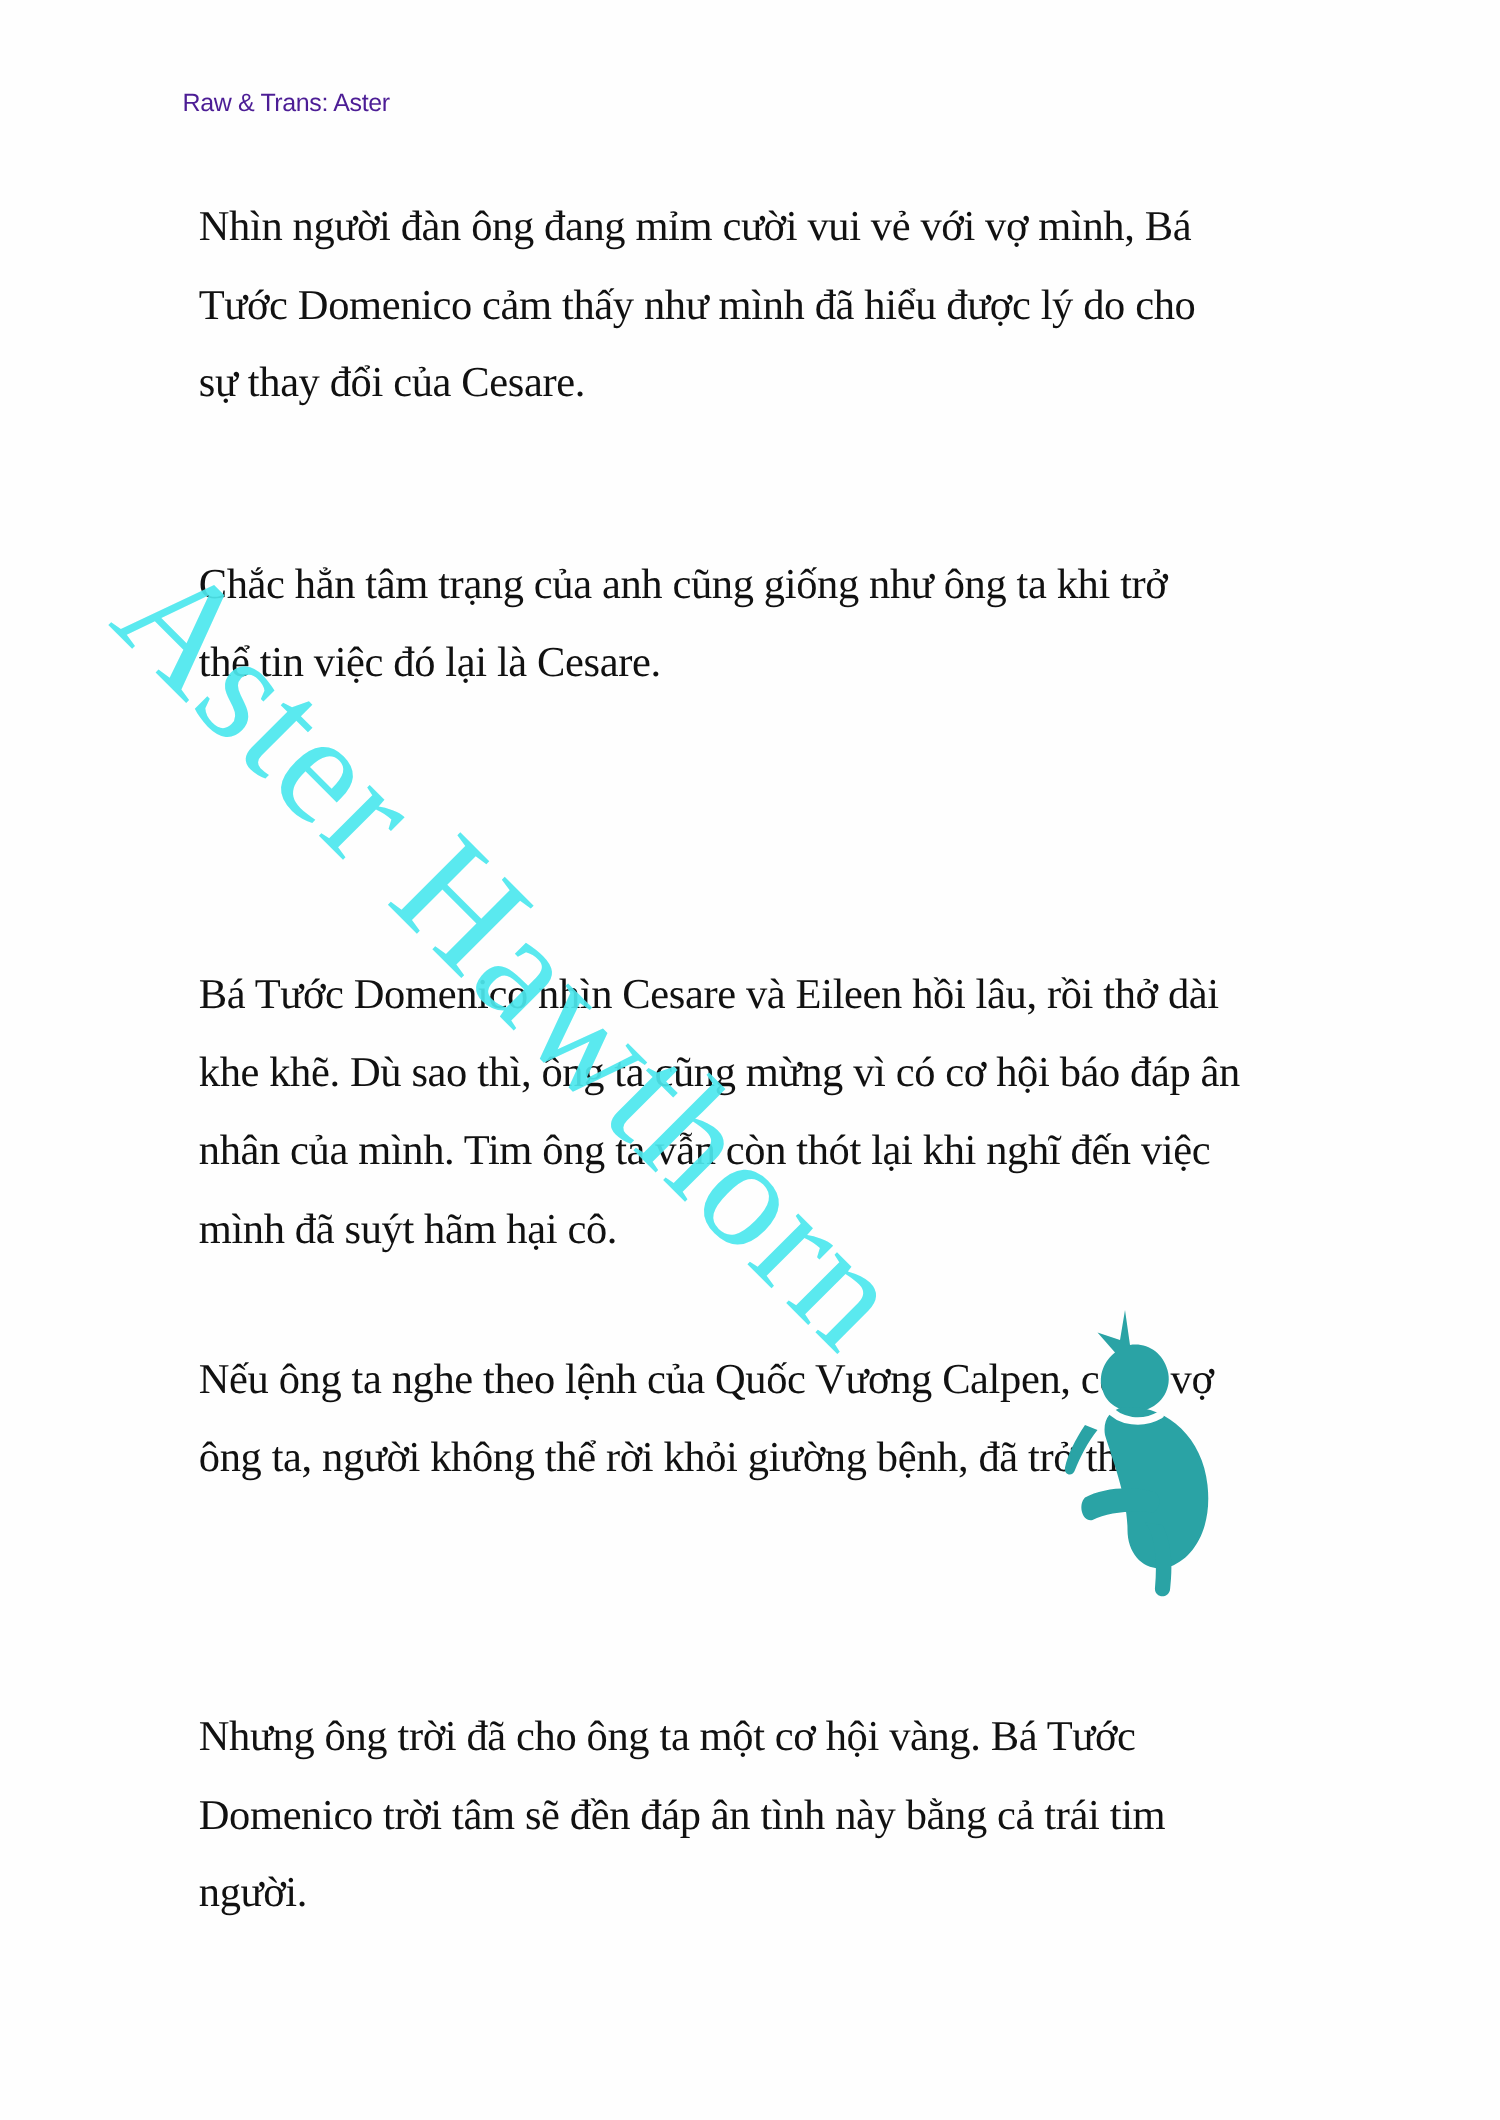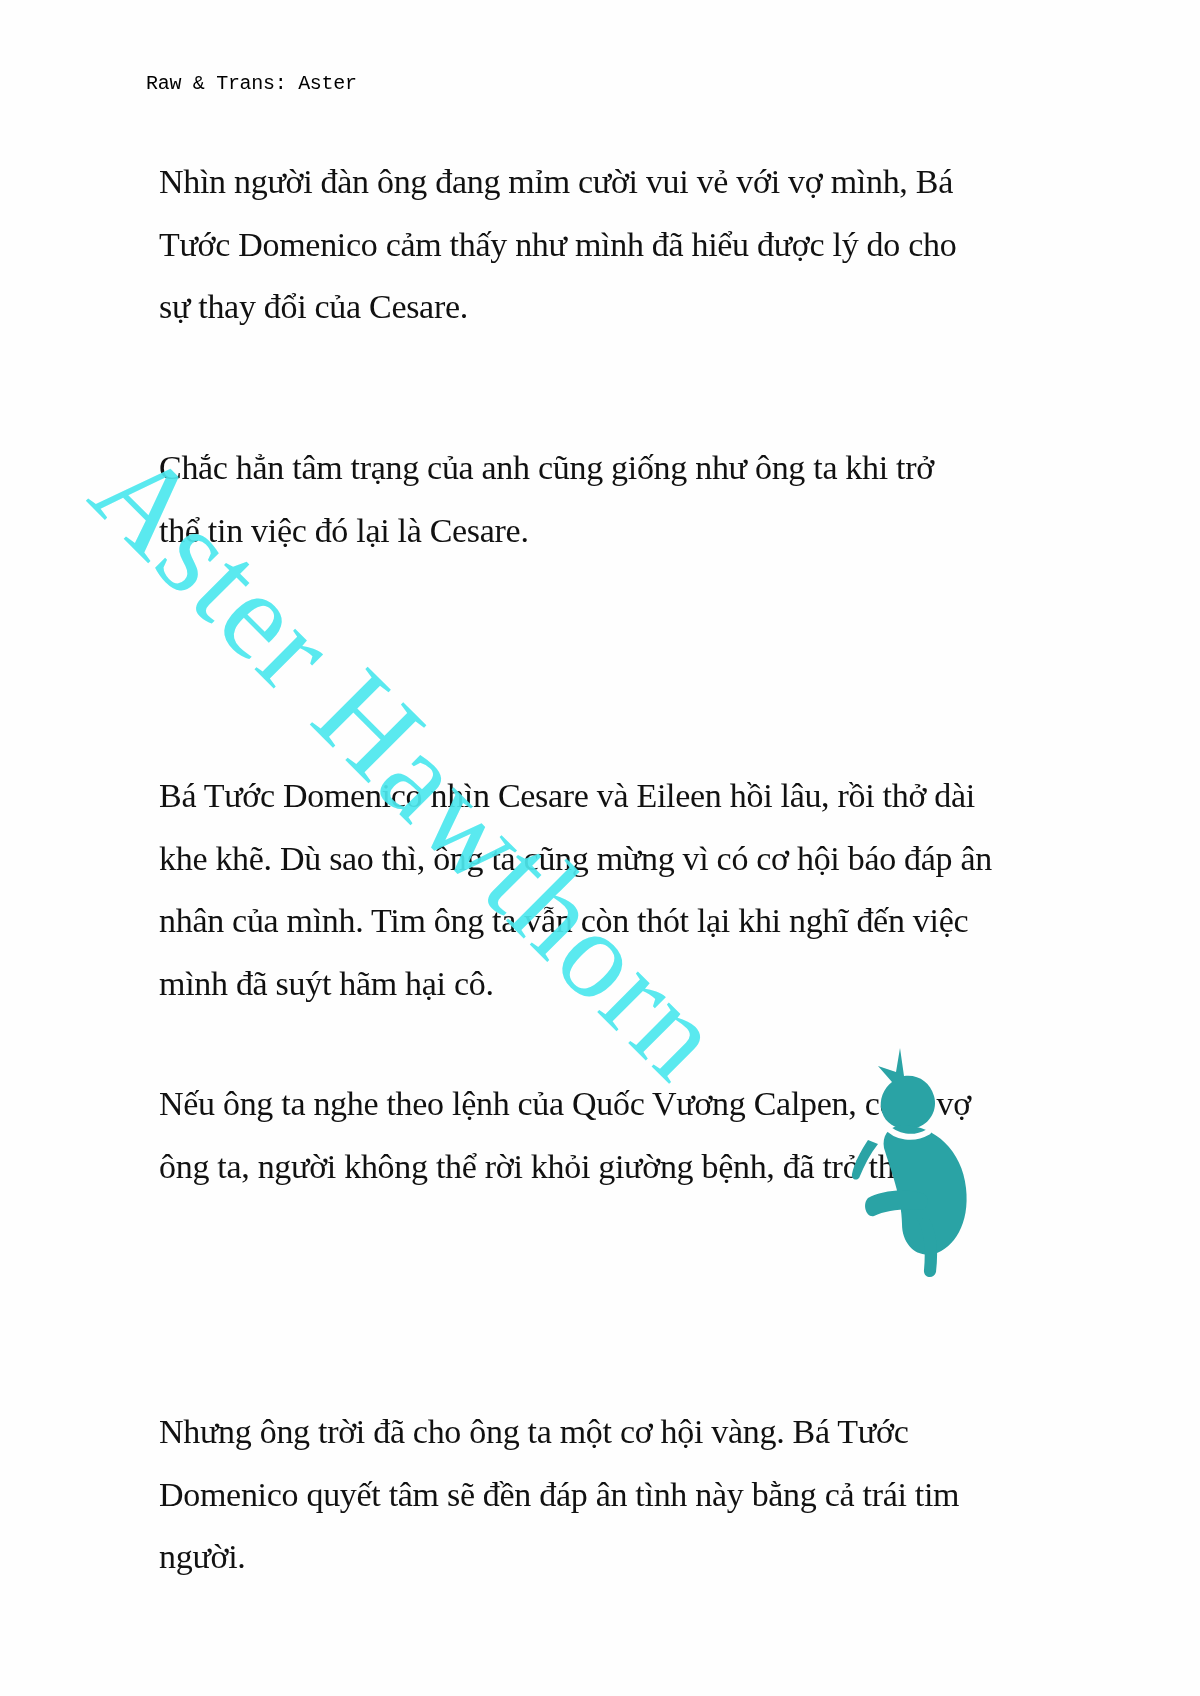--- a/index.html
+++ b/index.html
@@ -2,33 +2,33 @@
 <html><head>
 <meta charset="utf-8">
 <style>
   html, body { margin:0; padding:0; }
   body {
     width:1200px; height:1696px; background:#fefefe; position:relative; overflow:hidden;
     font-family:"Liberation Serif", serif; color:#111;
   }
   .credit {
     position:absolute; left:146px; top:72px;
-    font-family:Liberation Mono, monospace; font-size:20px; color:#000000;
+    font-family:Liberation Sans, sans-serif; font-size:20px; color:#4c1d95;
     letter-spacing:-0.3px;
   }
   .para {
     position:absolute; left:146px; width:940px; margin:13px;
     font-size:34px; line-height:62.5px; letter-spacing:-0.3px;
   }
   .para .line { display:block; white-space:nowrap; }
   #p0 { top:138px; }
   #p1 { top:424px; }
   #p2 { top:752px; }
   #p3 { top:1060px; }
-  #p4 { top:1388px; }
+  #p4 { top:1346px; }
 
   .watermark {
     position:absolute; left:165px; top:420px;
     font-family:"Liberation Serif", serif; font-size:125px; color:#4de8ee;
     white-space:nowrap; transform-origin:0 0; transform:rotate(45deg);
     opacity:0.92; pointer-events:none; letter-spacing:2px;
   }
   .cat {
     position:absolute; left:838px; top:1048px; width:150px; height:230px;
     pointer-events:none;
@@ -57,21 +57,21 @@
   <span class="line">mình đã suýt hãm hại cô.</span>
 </p>
 
 <p class="para" id="p3">
   <span class="line">Nếu ông ta nghe theo lệnh của Quốc Vương Calpen, có lẽ vợ</span>
   <span class="line">ông ta, người không thể rời khỏi giường bệnh, đã trở thành</span>
 </p>
 
 <p class="para" id="p4">
   <span class="line">Nhưng ông trời đã cho ông ta một cơ hội vàng. Bá Tước</span>
-  <span class="line">Domenico quyết tâm sẽ đền đáp ân tình này bằng cả trái tim</span>
+  <span class="line">Domenico trời tâm sẽ đền đáp ân tình này bằng cả trái tim</span>
   <span class="line">người.</span>
 </p>
 
 <div class="watermark">Aster Hawthorn</div>
 
 <svg class="cat" viewBox="0 0 150 230" xmlns="http://www.w3.org/2000/svg">
   <g fill="#2aa3a5">
 
     <path d="M62 0 L66 28 C80 26 92 34 96 48 C100 62 92 76 78 80 C64 84 48 78 44 64 C40 52 46 40 54 34 L40 18 L58 24 Z"></path>
 

